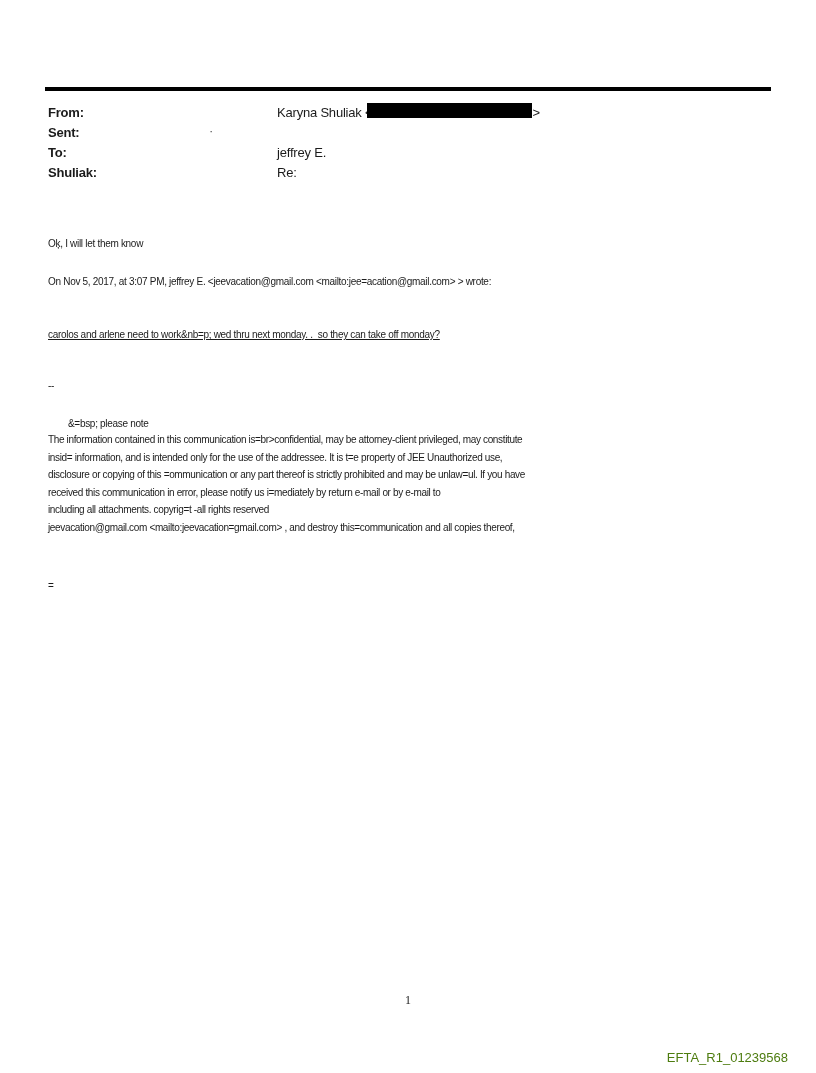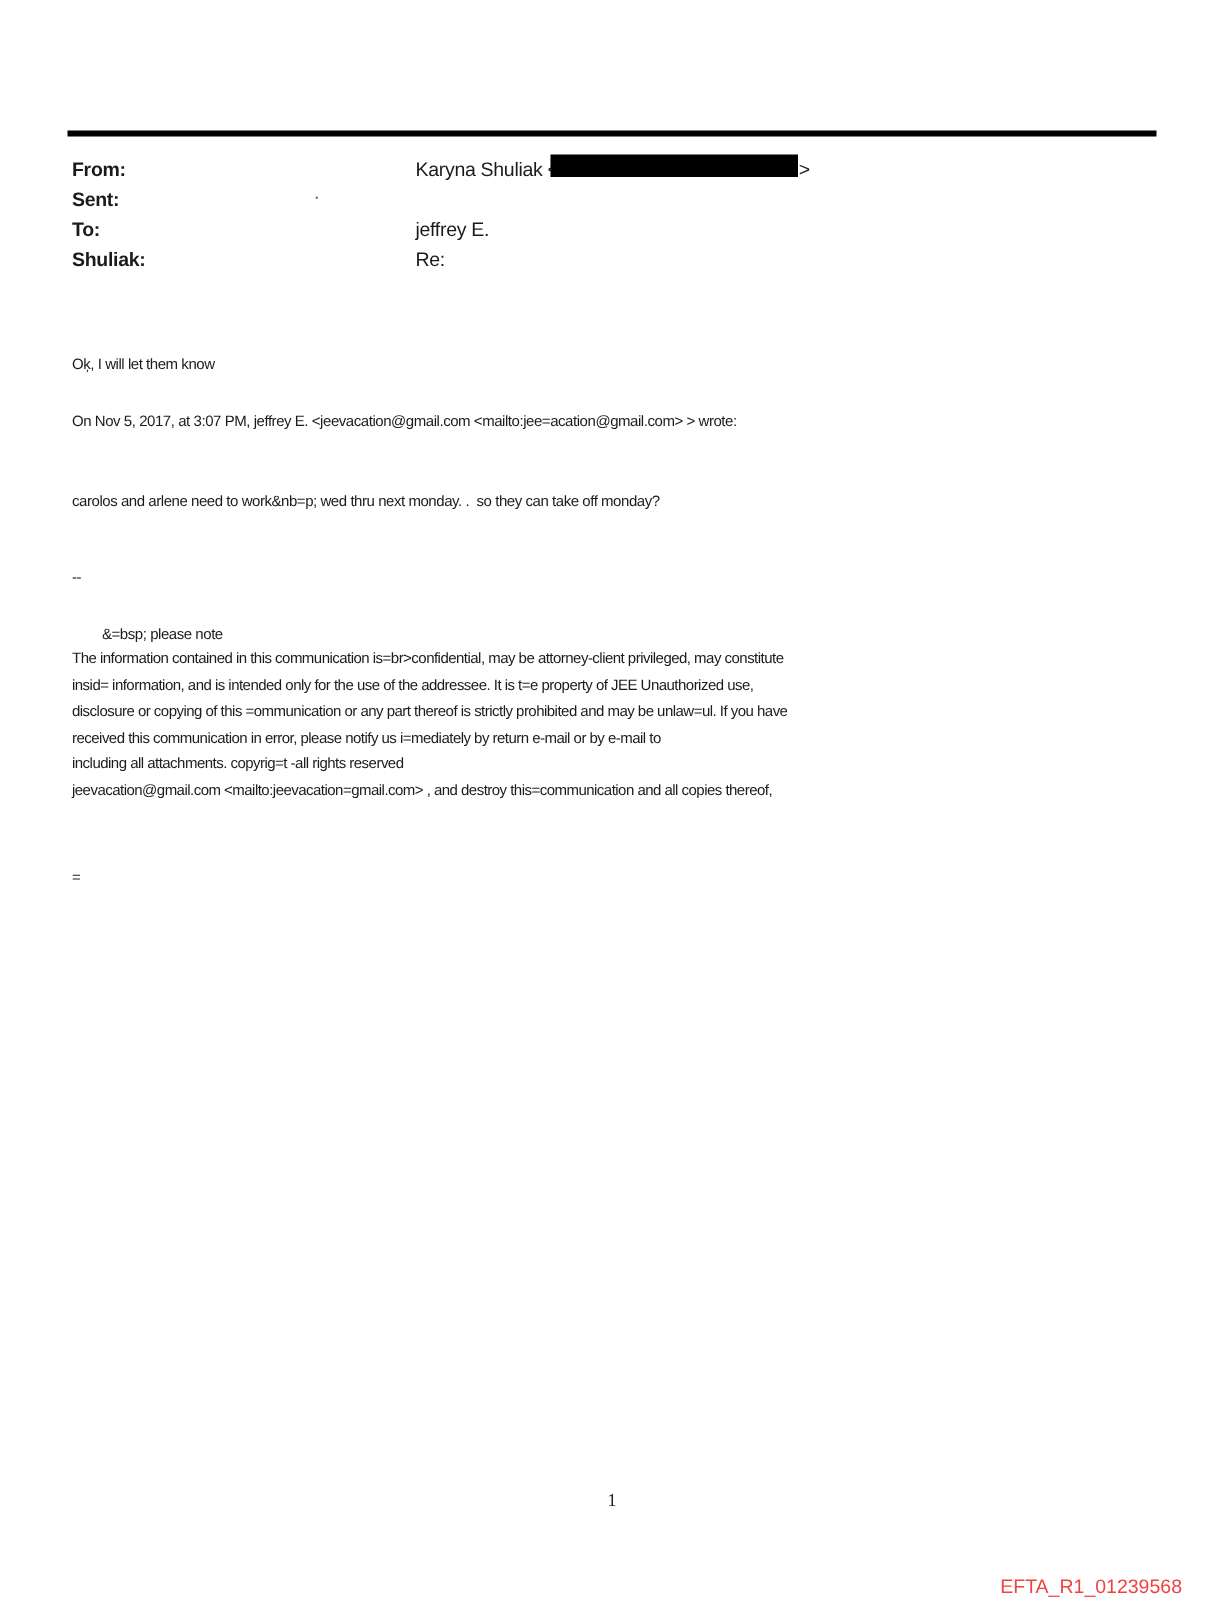--- a/index.html
+++ b/index.html
@@ -43,21 +43,21 @@
   }
   .disclaimer div { white-space:pre; }
   .page-number {
     position:absolute; left:0; right:0; top:993px;
     text-align:center;
     font-family:"Liberation Serif", serif;
     font-size:12px; color:#222222;
   }
   .bates {
     position:absolute; right:28px; top:1050px;
-    font-size:13px; color:#ef4444; letter-spacing:0;
+    font-size:13px; color:#4d7c0f; letter-spacing:0;
   }
 </style>
 </head>
 <body>
 
 <div class="page">
 
   <div class="top-rule"></div>
 
   <div class="headers">
@@ -77,21 +77,21 @@
       <span class="hvalue">Re:</span>
     </div>
   </div>
 
   <div class="stray-dot">·</div>
 
   <div class="body-line" style="top:216px;">Oķ, I will let them know</div>
 
   <div class="body-line" style="top:254px;">On Nov 5, 2017, at 3:07 PM, jeffrey E. &lt;jeevacation@gmail.com &lt;mailto:jee=acation@gmail.com&gt; &gt; wrote:</div>
 
-  <div class="body-line" style="top:307px;">carolos and arlene need to work&amp;nb=p; wed thru next monday. .  so they can take off monday?</div>
+  <div class="body-line" style="top:307px;text-decoration:underline;">carolos and arlene need to work&amp;nb=p; wed thru next monday. .  so they can take off monday?</div>
 
   <div class="body-line" style="top:358px;">--</div>
 
   <div class="body-line" style="left:68px; top:396px;">&amp;=bsp; please note</div>
 
   <div class="disclaimer">
     <div>The information contained in this communication is=br&gt;confidential, may be attorney-client privileged, may constitute</div>
     <div>insid= information, and is intended only for the use of the addressee. It is t=e property of JEE Unauthorized use,</div>
     <div>disclosure or copying of this =ommunication or any part thereof is strictly prohibited and may be unlaw=ul. If you have</div>
     <div>received this communication in error, please notify us i=mediately by return e-mail or by e-mail to</div>

